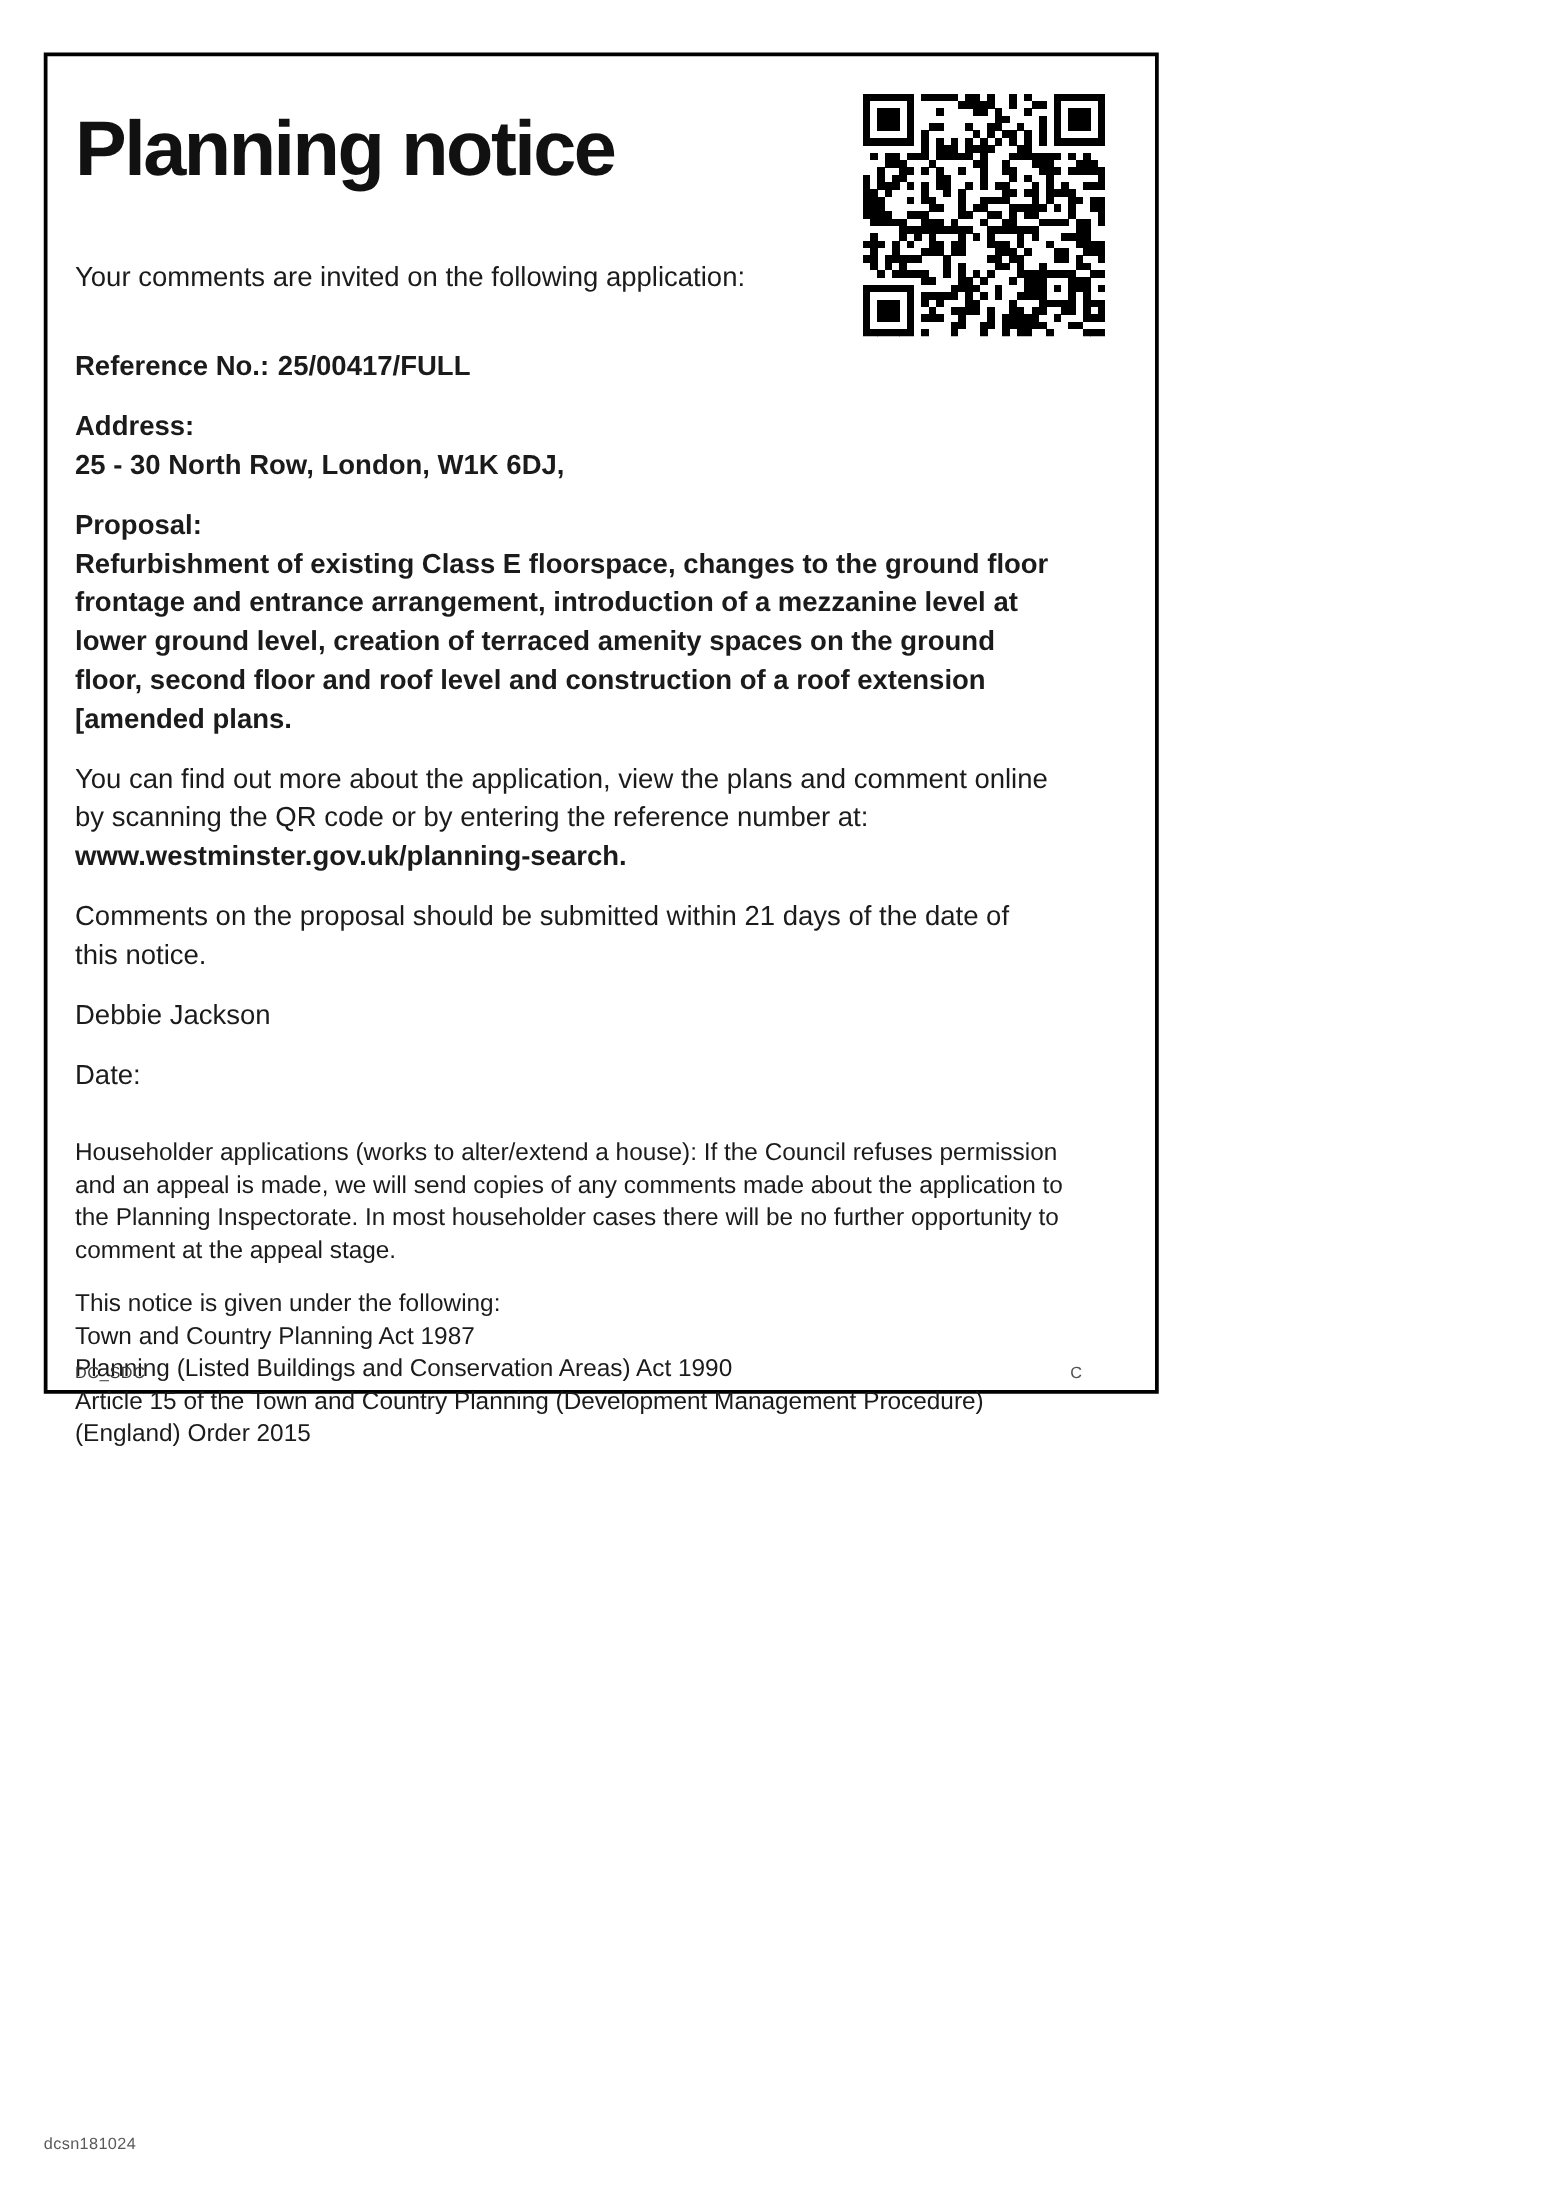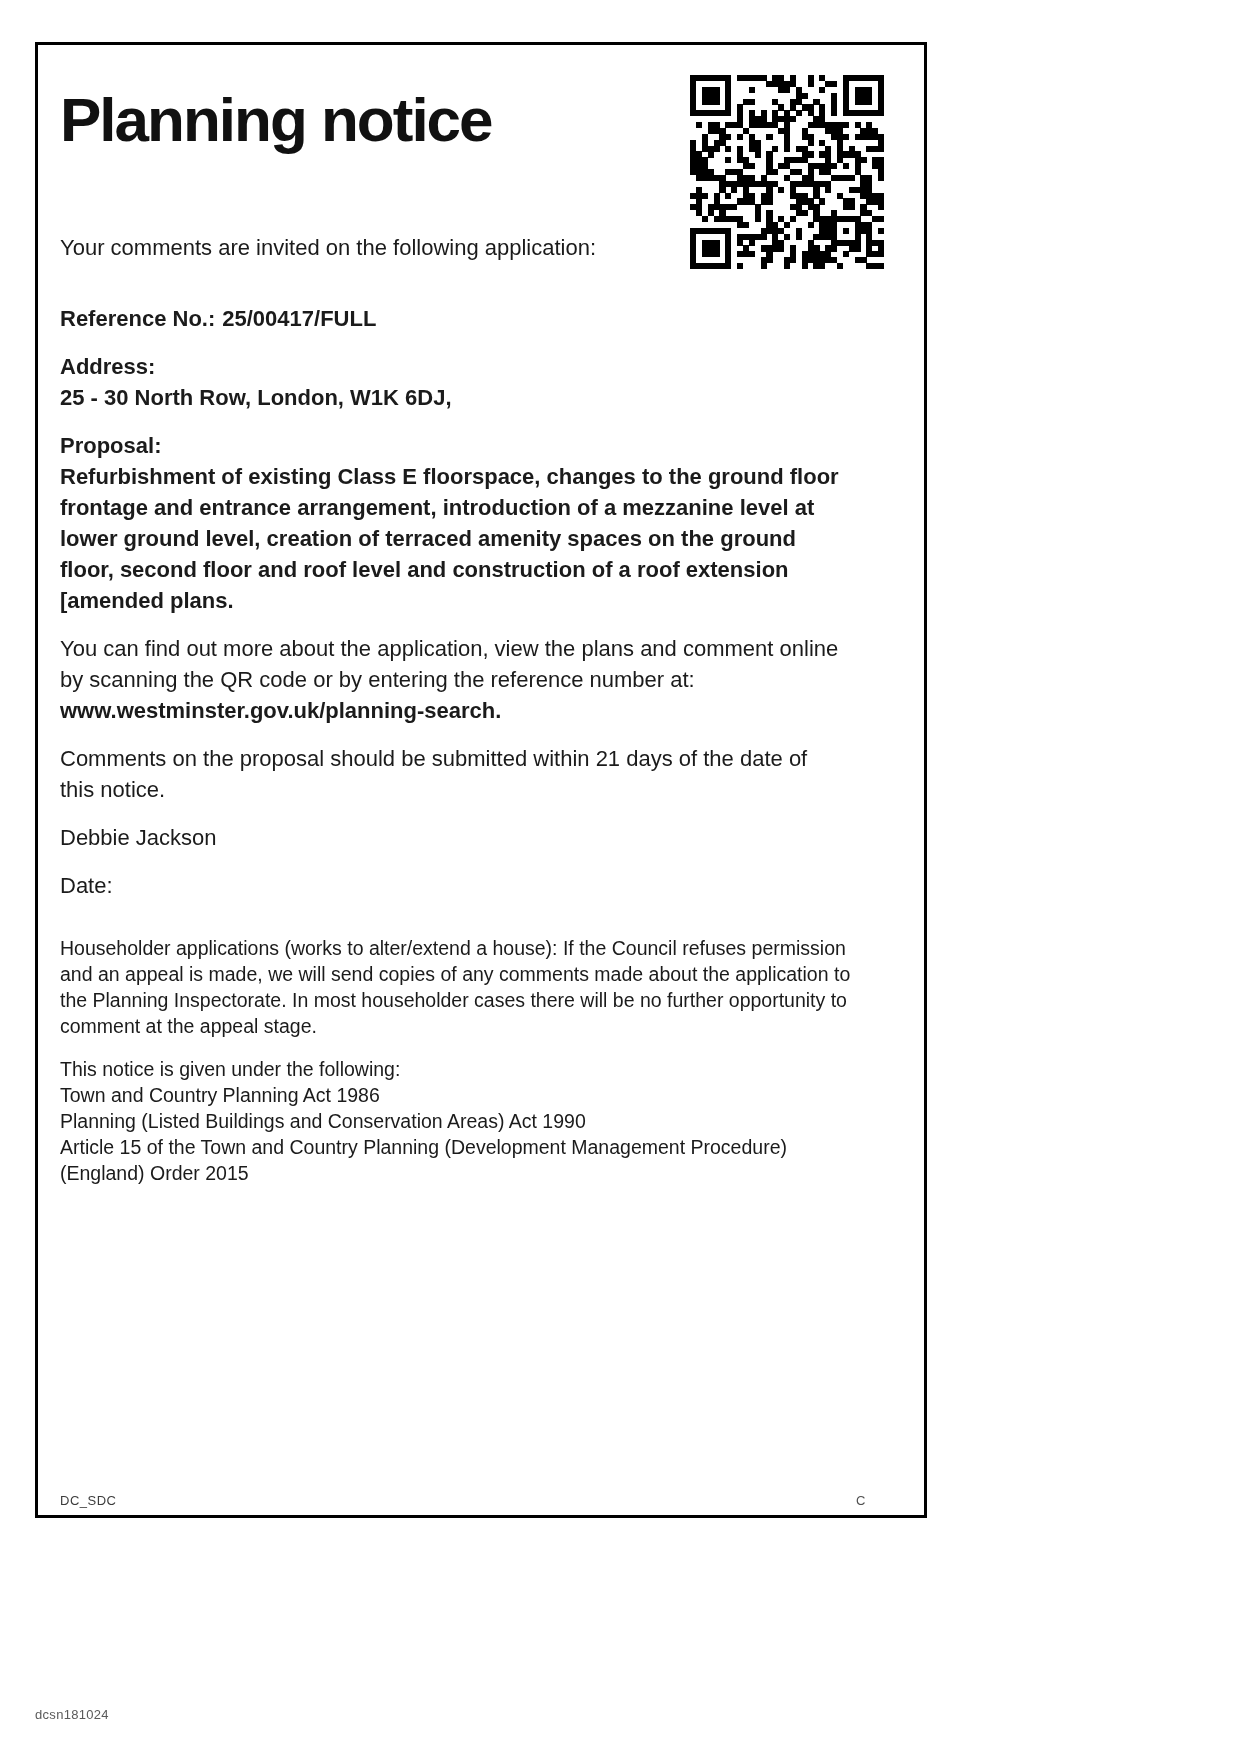--- a/index.html
+++ b/index.html
@@ -13,21 +13,21 @@
     height: 1754px;
     font-family: "Liberation Sans", "DejaVu Sans", sans-serif;
     color: #1b1b1b;
     overflow: hidden;
   }
   .notice-box {
     position: absolute;
     left: 35px;
     top: 42px;
     width: 892px;
-    height: 1476px;
+    height: 1073px;
     border: 3px solid #000000;
     box-sizing: border-box;
     padding: 0 20px 0 22px;
   }
   .qr {
     position: absolute;
     top: 30px;
     left: 652px;
     width: 194px;
     height: 194px;
@@ -36,21 +36,21 @@
   .qr svg { display: block; }
   h1.title {
     margin: 42px 0 0 0;
     font-size: 62px;
     line-height: 1.05;
     font-weight: 700;
     letter-spacing: -2px;
     color: #111111;
   }
   .intro {
-    margin: 80px 0 0 0;
+    margin: 54px 0 0 0;
     font-size: 22px;
     line-height: 31px;
     max-width: 600px;
   }
   p, .para { font-size: 22px; line-height: 31px; }
   .para { margin: 17px 0 0 0; }
   .ref { margin-top: 40px; font-weight: 700; }
   .ref .ref-value { margin-left: 7px; }
   .bold { font-weight: 700; }
   .proposal-text { max-width: 782px; }
@@ -655,21 +655,21 @@
   <div class="para">
     <div>Debbie Jackson</div>
   </div>
 
   <p class="para">Date:</p>
 
   <p class="para small householder">Householder applications (works to alter/extend a house): If the Council refuses permission and an appeal is made, we will send copies of any comments made about the application to the Planning Inspectorate. In most householder cases there will be no further opportunity to comment at the appeal stage.</p>
 
   <div class="para small legislation">
     <div>This notice is given under the following:</div>
-    <div>Town and Country Planning Act 1986</div>
+    <div>Town and Country Planning Act 1987</div>
     <div>Planning (Listed Buildings and Conservation Areas) Act 1990</div>
     <div class="leg-article">Article 15 of the Town and Country Planning (Development Management Procedure) (England) Order 2015</div>
   </div>
 
   <div class="doccodes">
     <span>DC_SDC</span>
     <span class="doc-right">C</span>
   </div>
 
 </div>

